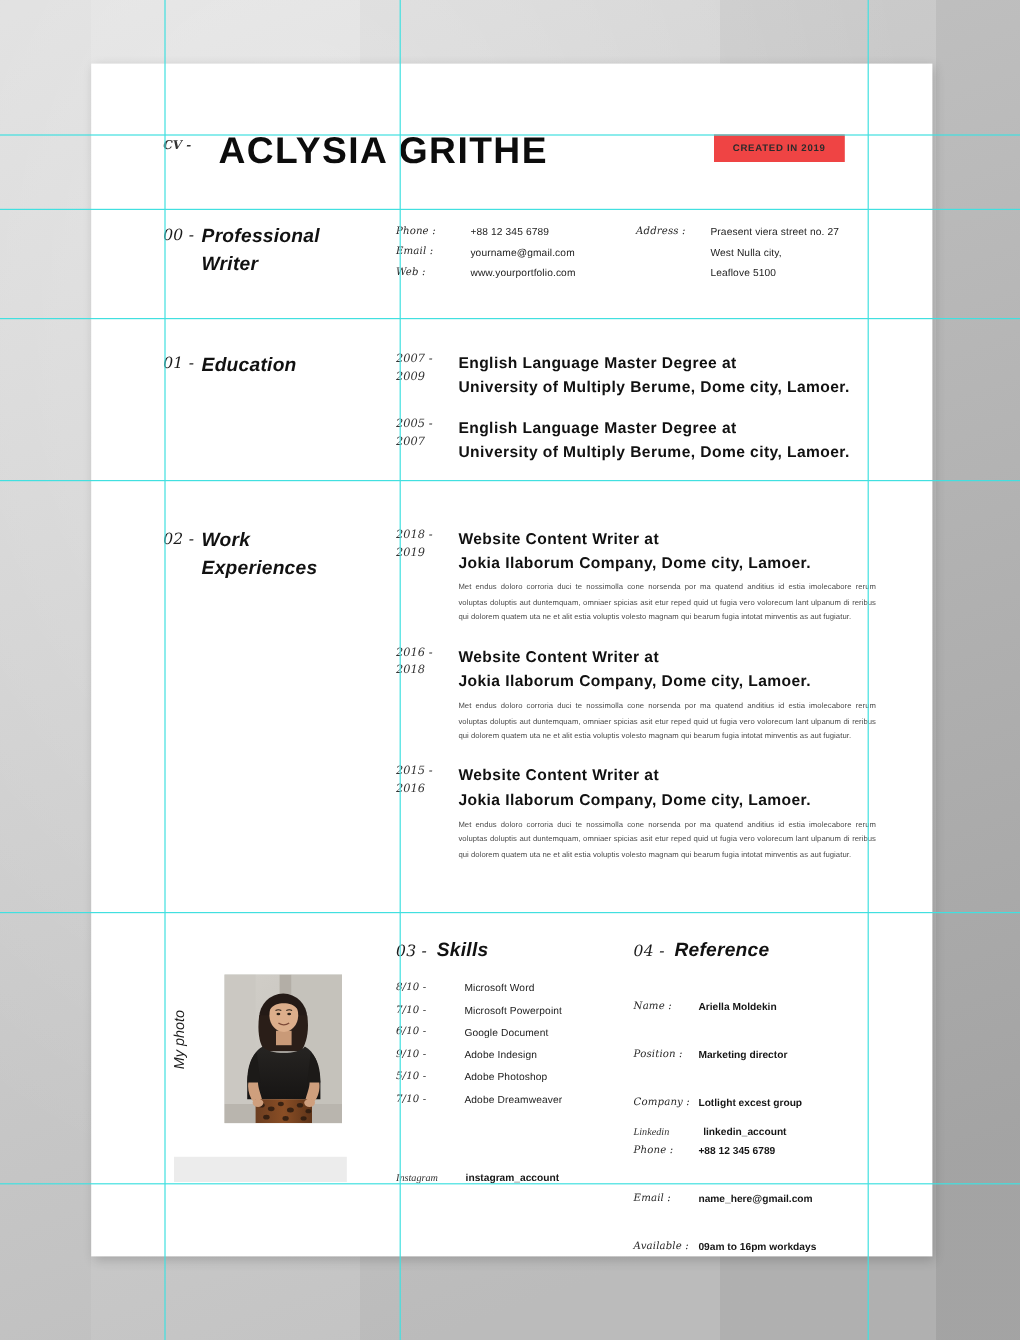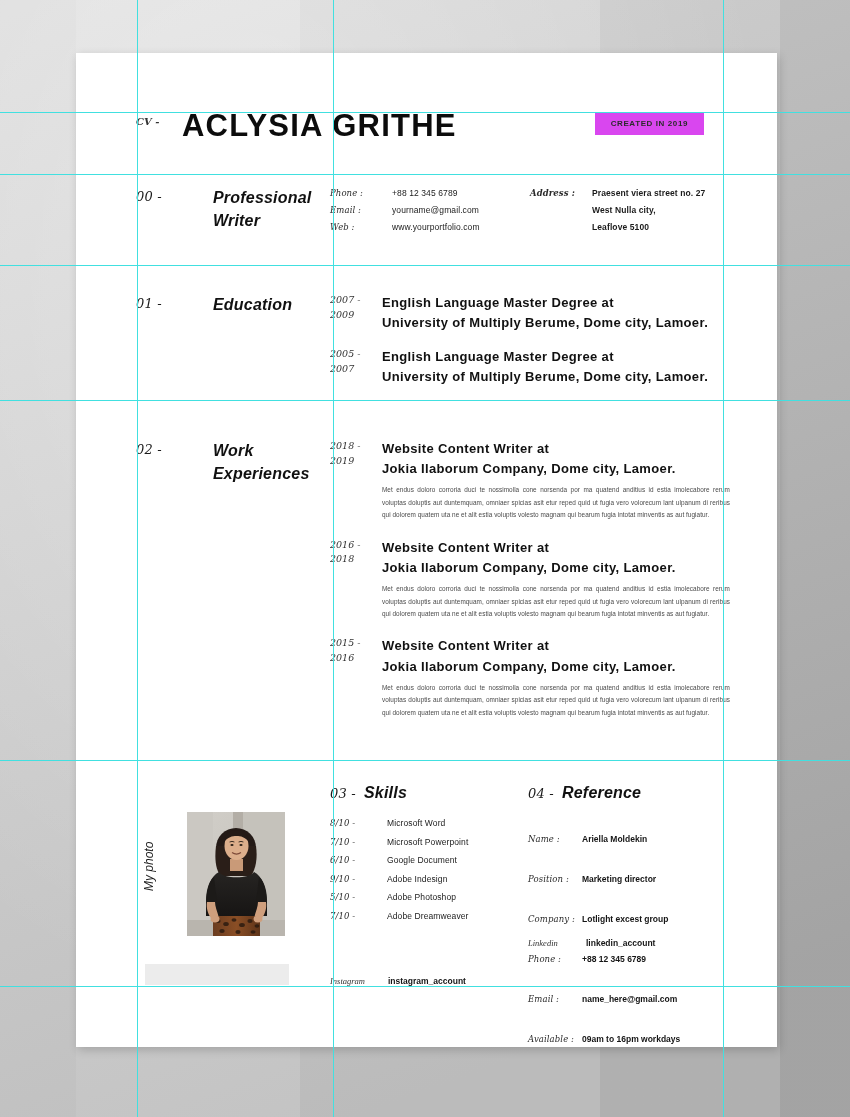--- a/index.html
+++ b/index.html
@@ -117,33 +117,33 @@
     position:absolute; left:46px; top:0;
     font-family:"Liberation Sans", sans-serif;
     font-weight: bold;
     font-size: 31px;
     letter-spacing: 1.2px;
     color:#0c0c0c;
     white-space: nowrap;
   }
   .badge {
     position:absolute; right:49px; top:4px;
-    background:#d946ef;
+    background:#ef4444;
     padding:7px 16px 7px 16px;
     font-family:"Liberation Sans", sans-serif;
     font-weight:bold;
     font-size:8px;
     letter-spacing:.6px;
     color:#2b2b2b;
     white-space:nowrap;
   }
 
   
   .section { position:absolute; left:0; right:0; }
-  .sec-left { position:absolute; left:60px; top:0; width:185px; display:flex;gap:45px; }
+  .sec-left { position:absolute; left:60px; top:0; width:185px; display:flex; }
   .sec-left .num { width:32px; flex:none; padding-top:3px; }
   .sec-body { position:absolute; left:254px; top:0; right:20px; }
 
   
   .contact-col { position:absolute; top:2px; }
   .contact-row { display:flex; margin-bottom:7px; }
   .contact-row .lbl { width:62px; flex:none; }
 
   
   .ent { display:flex; margin-bottom:14px; }
@@ -221,21 +221,21 @@
         </div>
         <div class="contact-row">
           <span class="lbl">Email :</span>
           <span class="val">yourname@gmail.com</span>
         </div>
         <div class="contact-row">
           <span class="lbl">Web :</span>
           <span class="val">www.yourportfolio.com</span>
         </div>
       </div>
-      <div class="contact-col" style="left:200px; width:220px;font-weight:bold;">
+      <div class="contact-col" style="left:200px; width:220px;">
         <div class="contact-row">
           <span class="lbl">Address :</span>
           <span class="val">Praesent viera street no. 27</span>
         </div>
         <div class="contact-row">
           <span class="lbl"></span>
           <span class="val">West Nulla city,</span>
         </div>
         <div class="contact-row">
           <span class="lbl"></span>

